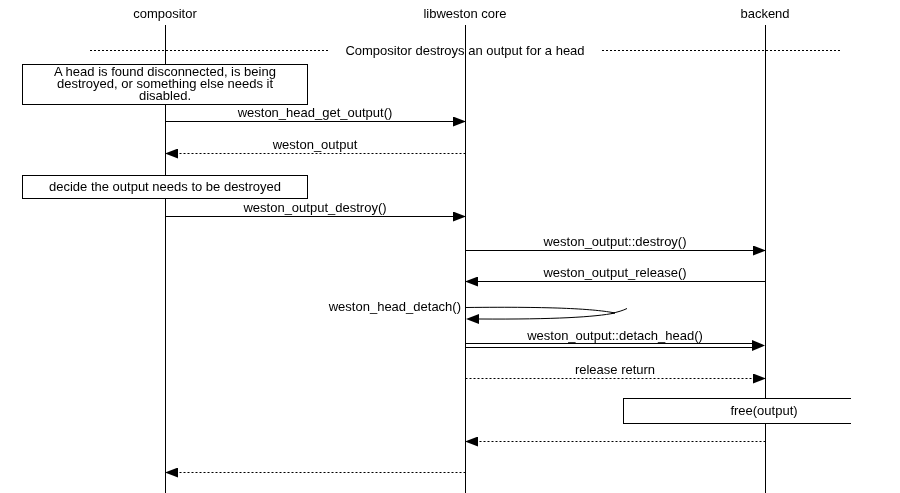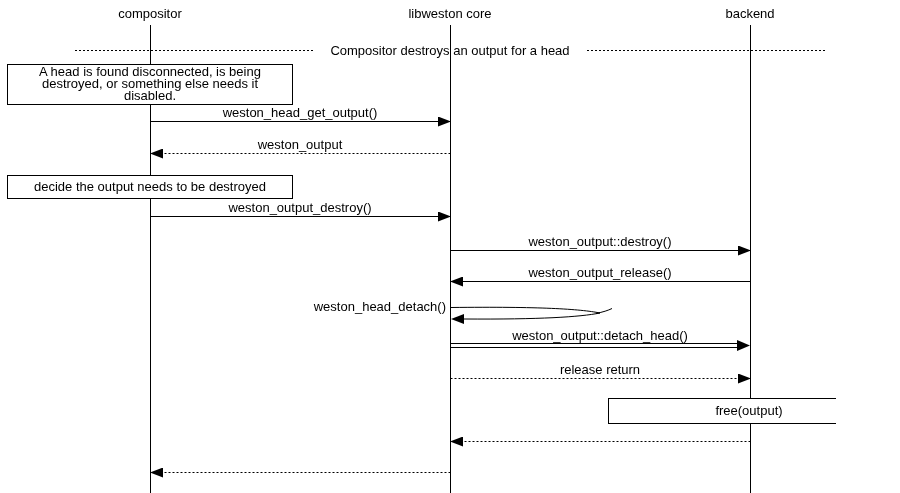--- a/index.html
+++ b/index.html
@@ -2,20 +2,21 @@
 <html><head>
 <meta charset="utf-8">
 <style>
   html, body { margin: 0; padding: 0; background: #ffffff; }
   .canvas {
     position: relative;
     width: 836px;
     height: 493px;
     background: #ffffff;
     overflow: hidden;
+    padding-left: 15px;
   }
   svg text {
     font-family: "Liberation Sans", sans-serif;
     font-size: 13px;
     fill: #000000;
   }
   .lifeline { stroke: #000000; stroke-width: 1; }
   .msg-line { stroke: #000000; stroke-width: 1; fill: none; }
   .dotted { stroke-dasharray: 2,2; }
   .note-box { fill: #ffffff; stroke: #000000; stroke-width: 1; }

